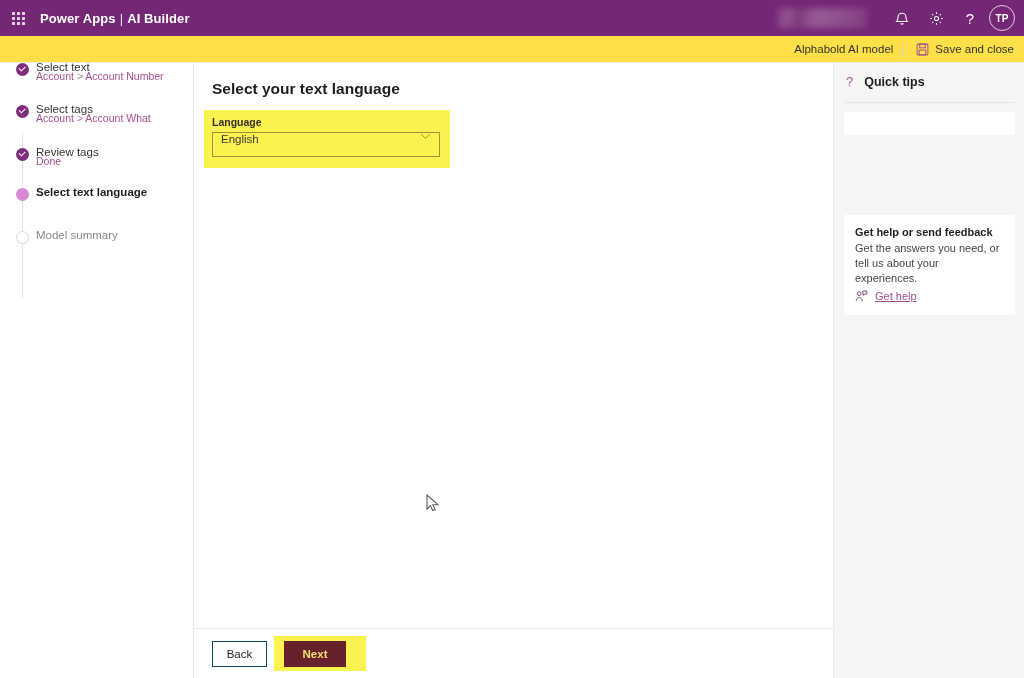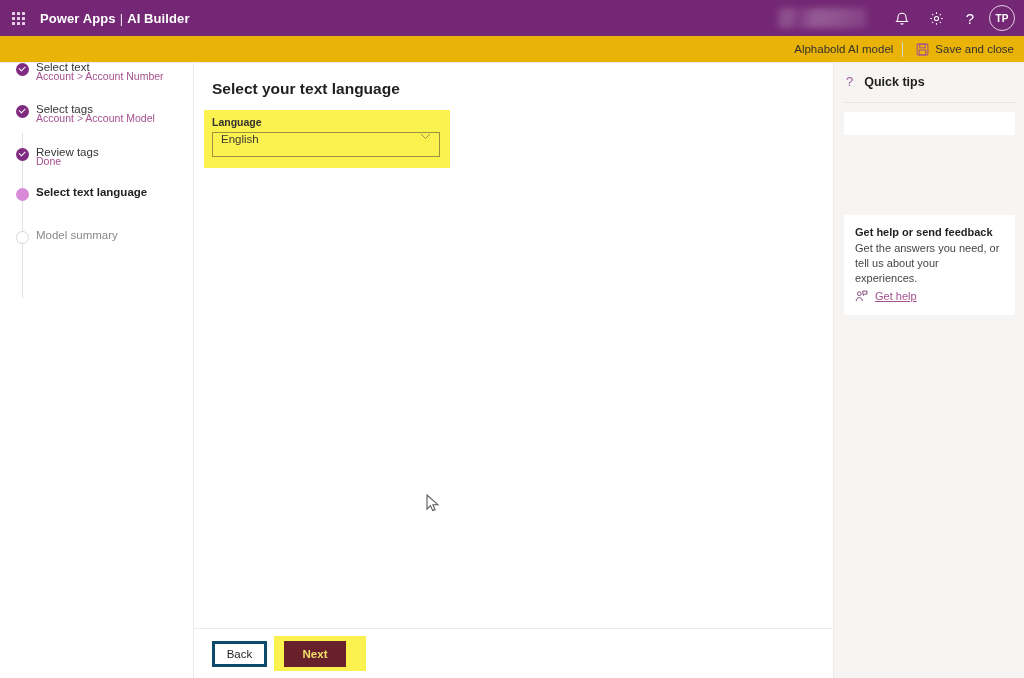--- a/index.html
+++ b/index.html
@@ -54,21 +54,21 @@
     border: 1px solid #e3cfe3; color: #ffffff;
     font-size: 10px; font-weight: bold;
     display: flex; align-items: center; justify-content: center;
     margin-right: 9px; margin-left: 2px; cursor: pointer;
   }
 
   
   .command-bar {
     position: absolute; top: 36px; left: 0;
     width: 1024px; height: 27px;
-    background: #eab308; border-bottom: 1px solid #edebe9;
+    background: #fde047; border-bottom: 1px solid #edebe9;
     display: flex; align-items: center; justify-content: flex-end;
     padding-right: 6px;
   }
   .model-name { font-size: 11.5px; color: #323130; }
   .cmd-divider { width: 1px; height: 15px; background: #d6d3d1; margin: 0 9px; }
   .cmd-action {
     display: flex; align-items: center; gap: 6px;
     font-size: 11.5px; color: #323130; cursor: pointer; padding: 2px 4px;
   }
   .cmd-action svg { display: block; }
@@ -145,21 +145,21 @@
     position: absolute; left: 62px; top: -5px;
     width: 92px; height: 35px; background: #fbf14f;
   }
   .btn {
     position: relative; display: inline-flex;
     align-items: center; justify-content: center;
     height: 26px; font-size: 11.5px; cursor: pointer;
   }
   .btn-back {
     width: 55px; background: #ffffff;
-    border: 3px solid #0c4a6e; color: #201f1e;
+    border: 1px solid #0c4a6e; color: #201f1e;
   }
   .btn-next {
     position: absolute; left: 72px; top: 0;
     width: 62px; background: #68202a;
     border: 1px solid #68202a; color: #f0e06a; font-weight: bold;
   }
 
   
   .tips {
     position: absolute; top: 63px; left: 833px;
@@ -268,21 +268,21 @@
         <span>Account Number</span>
       </span>
     </div>
 
     <div class="step" style="top:42px">
       <span class="step-dot done"></span>
       <span class="step-label">Select tags</span>
       <span class="step-sub">
         <span>Account</span>
         <span class="gt">&gt;</span>
-        <span>Account Model</span>
+        <span>Account What</span>
       </span>
     </div>
 
     <div class="step" style="top:85px">
       <span class="step-dot done"></span>
       <span class="step-label">Review tags</span>
       <span class="step-sub">Done</span>
     </div>
 
     <div class="step" style="top:125px">

